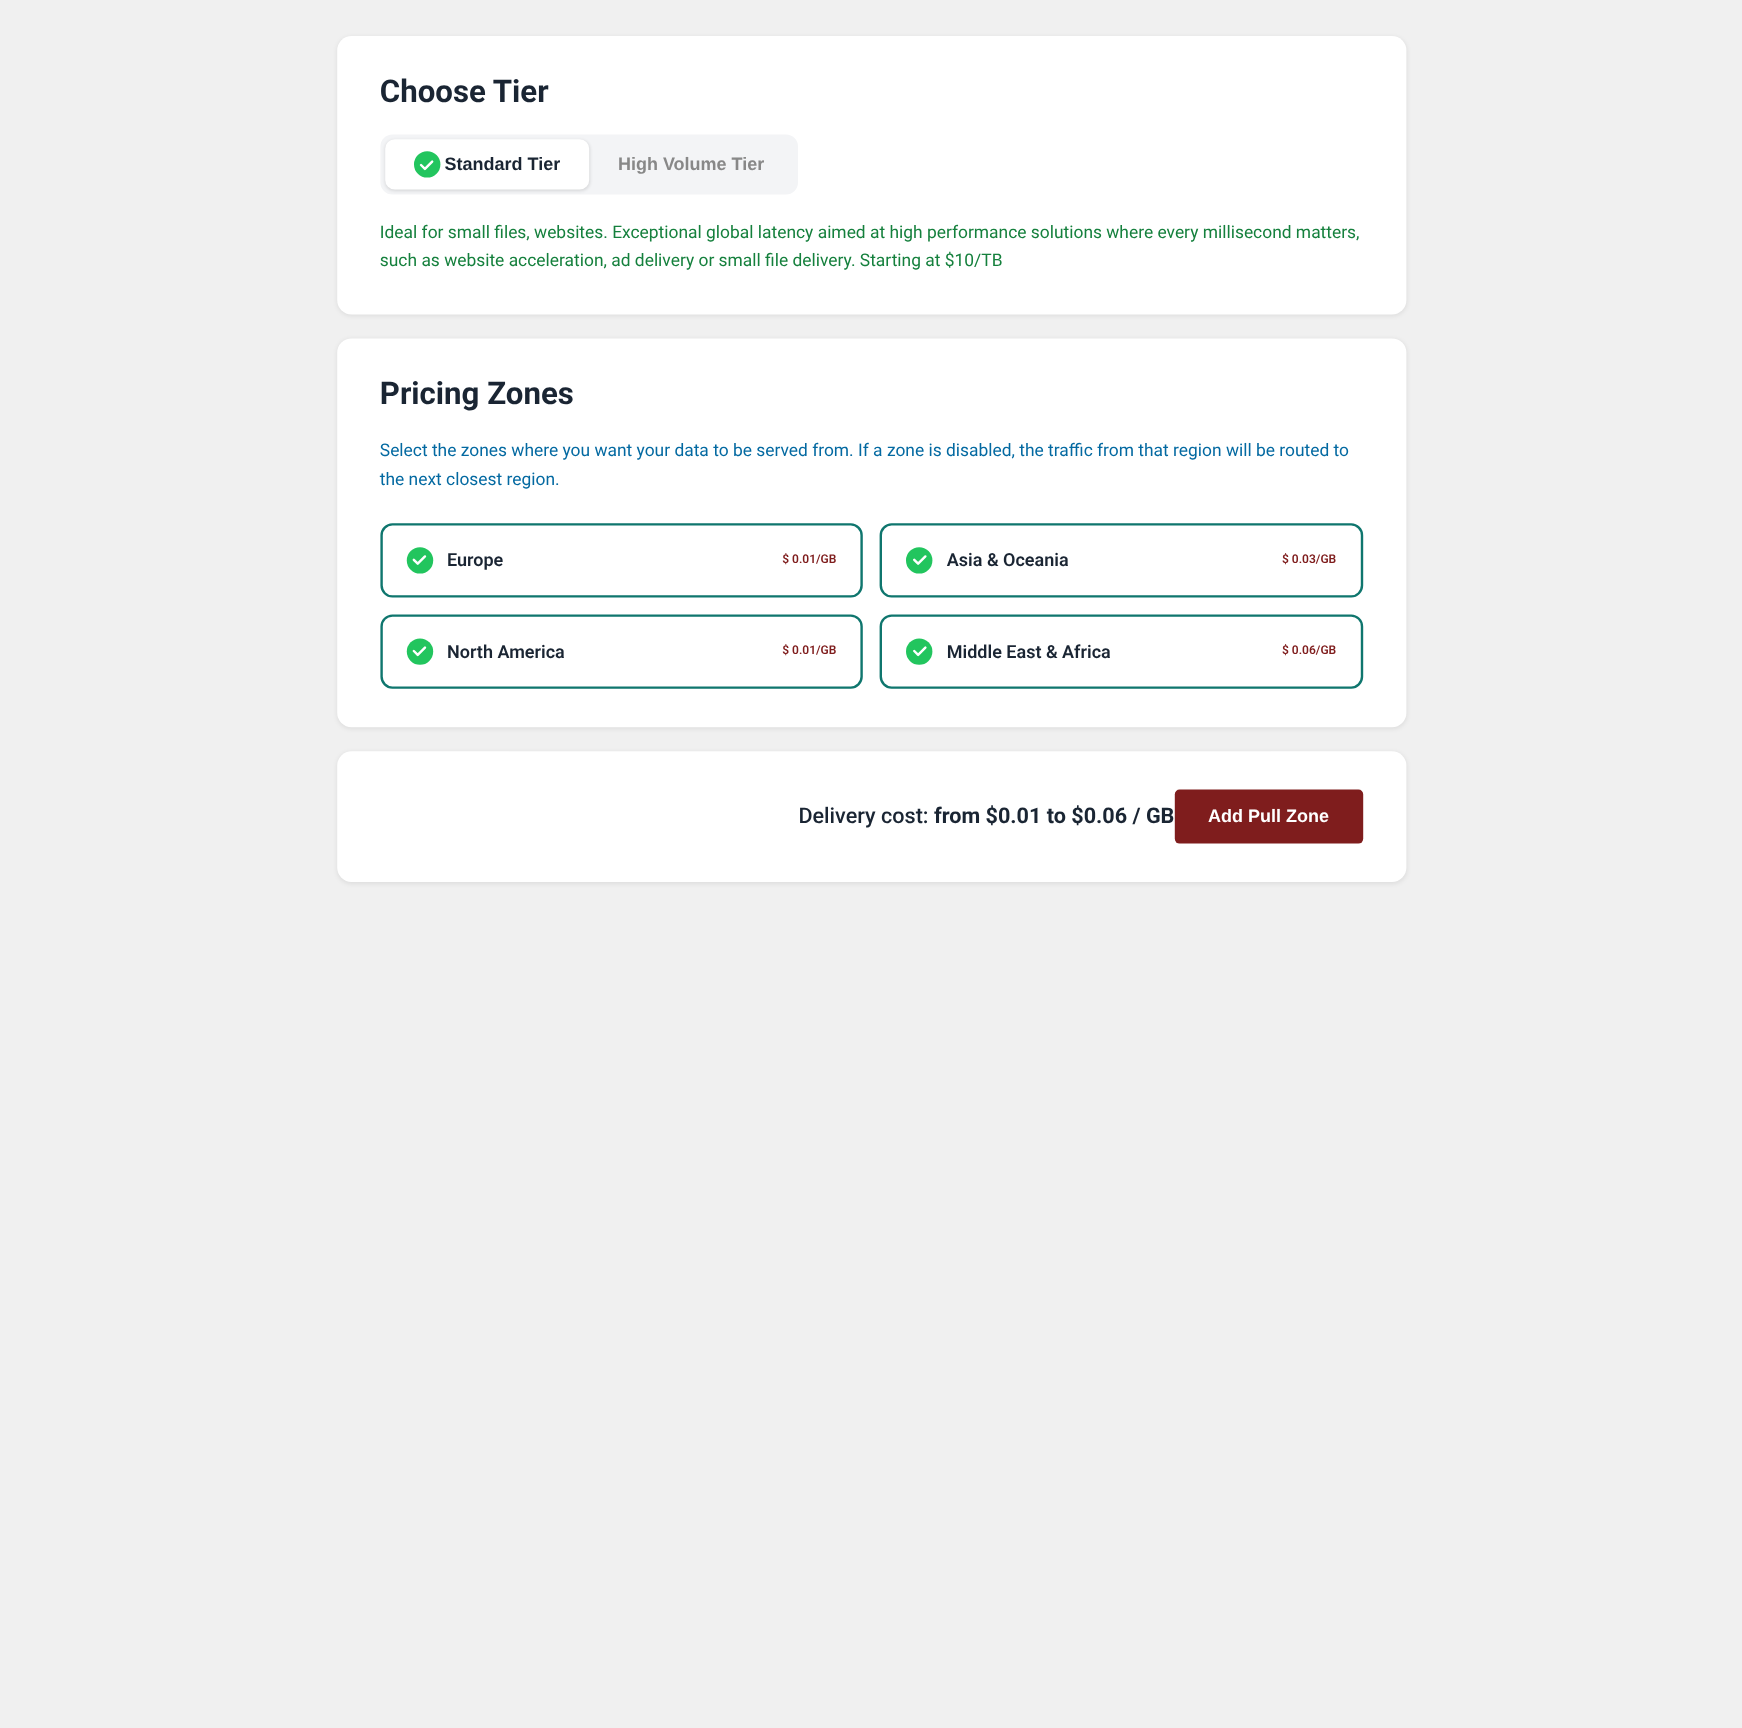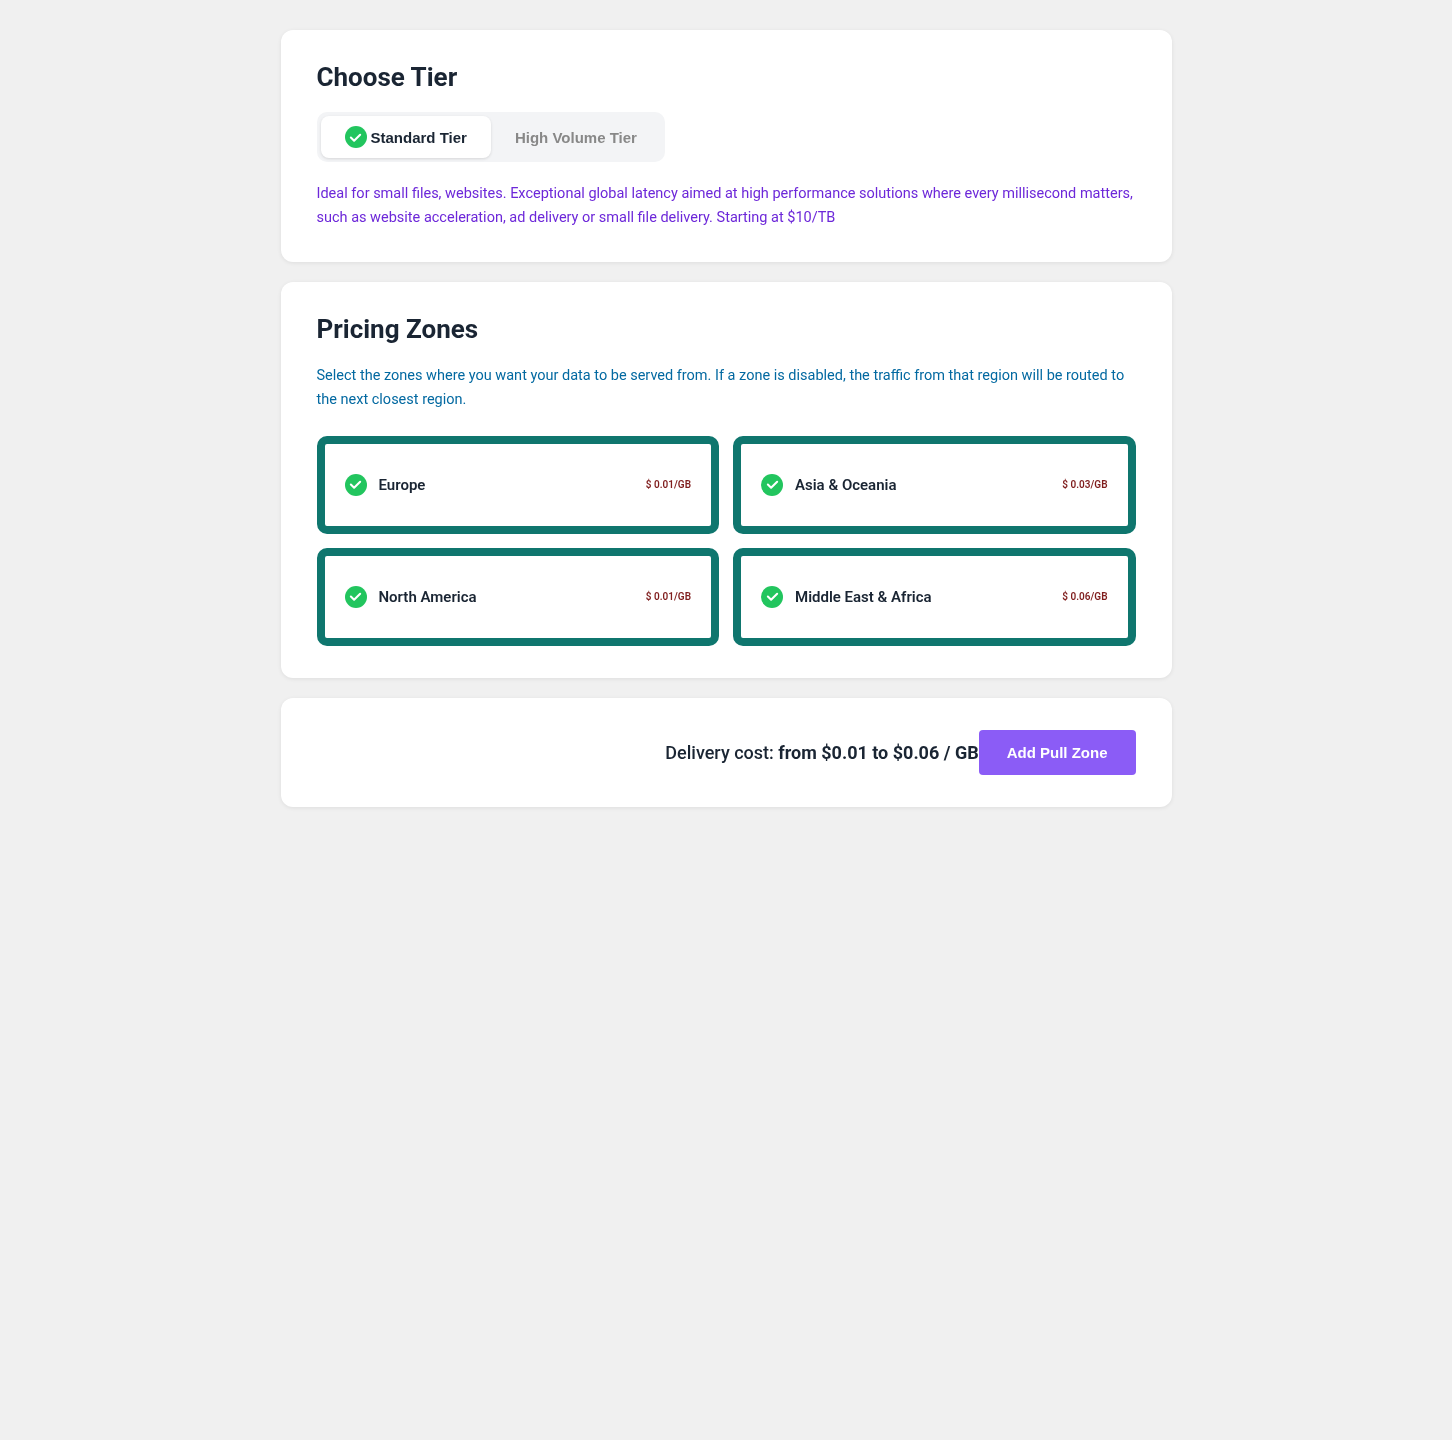--- a/index.html
+++ b/index.html
@@ -81,21 +81,21 @@
       flex-shrink: 0;
     }
 
     .check-circle svg {
       width: 13px;
       height: 13px;
     }
 
     .tier-description {
       font-size: 14.5px;
-      color: #6d28d9;
+      color: #15803d;
       line-height: 1.65;
     }
 
     
     .section-description {
       font-size: 14.5px;
       color: #0369a1;
       line-height: 1.65;
       margin-bottom: 24px;
     }
@@ -103,22 +103,22 @@
     .zones-grid {
       display: grid;
       grid-template-columns: 1fr 1fr;
       gap: 14px;
     }
 
     .zone-card {
       display: flex;
       align-items: center;
       justify-content: space-between;
-      padding: 30px 20px;
-      border: 8px solid #0f766e;
+      padding: 18px 20px;
+      border: 2px solid #0f766e;
       border-radius: 10px;
       cursor: pointer;
       background: #fff;
     }
 
     .zone-left {
       display: flex;
       align-items: center;
       gap: 12px;
     }
@@ -151,21 +151,21 @@
       color: #1a2533;
       font-weight: 500;
     }
 
     .delivery-text strong {
       font-weight: 700;
       color: #1a2533;
     }
 
     .add-btn {
-      background: #8b5cf6;
+      background: #7f1d1d;
       color: #fff;
       border: none;
       border-radius: 4px;
       padding: 14px 28px;
       font-size: 15px;
       font-weight: 600;
       cursor: pointer;
     }
   </style>
 </head>

